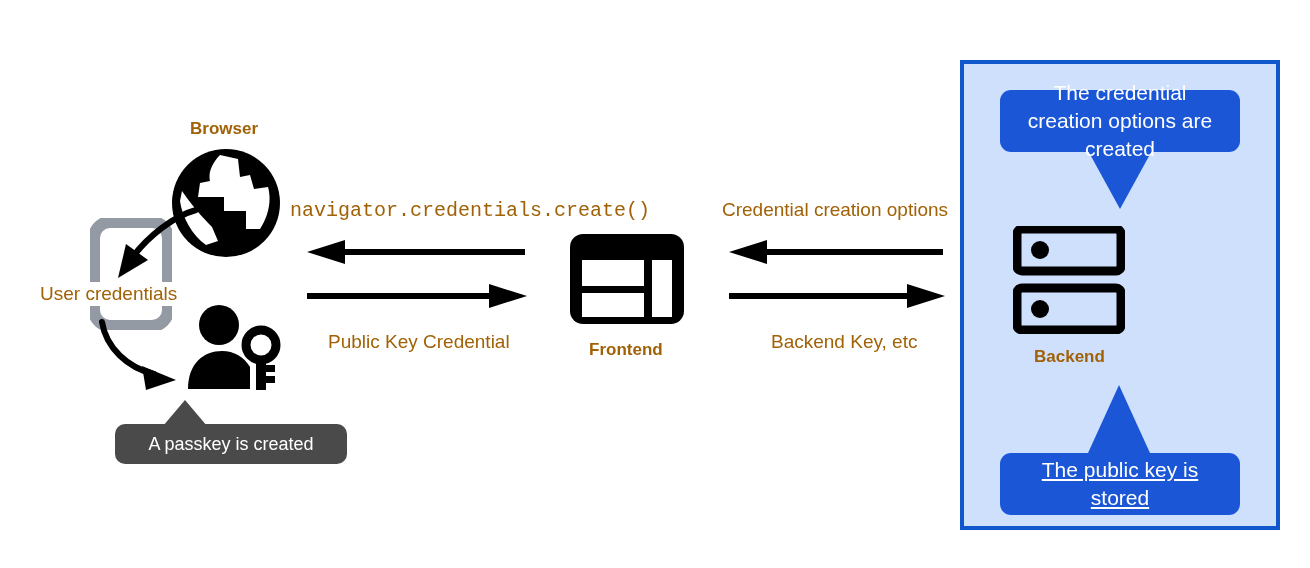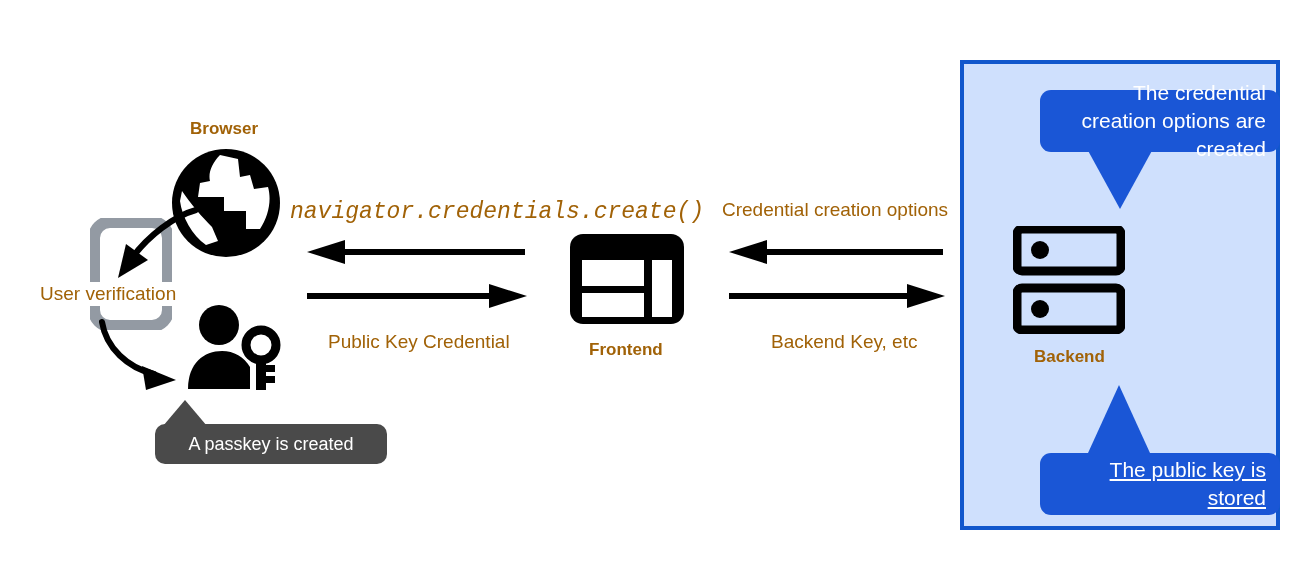--- a/index.html
+++ b/index.html
@@ -27,51 +27,49 @@
     position: absolute;
     white-space: nowrap;
     font-size: 19px;
     line-height: 1.15;
     color: #a16207;
     font-family: "Liberation Sans", sans-serif;
   }
   .label.bold { font-weight: bold; font-size: 17px; }
   .label.mono {
     font-family: "Liberation Mono", monospace;
-    font-size: 23px;
+    font-size: 20px;
     letter-spacing: 0px;
-    font-style: italic;
   }
 
   
   .backend-panel {
     position: absolute;
     left: 960px;
     top: 60px;
     width: 320px;
     height: 470px;
     background: #cfe0fd;
     border: 4px solid #1157cc;
     box-sizing: border-box;
   }
 
   
   .bubble {
     position: absolute;
     box-sizing: border-box;
     border-radius: 11px;
     color: #ffffff;
-    text-align: right;
+    text-align: center;
     font-size: 21px;
     line-height: 28px;
     display: flex;
     align-items: center;
     justify-content: center;
     padding: 8px 14px;
-    margin-left: 40px;
   }
   .bubble.blue { background: #1a56d6; }
   .bubble.gray { background: #4a4a4a; }
 
   .bubble-tail {
     position: absolute;
     width: 0; height: 0;
   }
   .tail-down-blue {
     border-left: 34px solid transparent;
@@ -135,21 +133,21 @@
     </svg>
   </div>
 
   <div class="icon" style="left:96px; top:200px;">
     <svg width="110" height="90" viewBox="0 0 110 90">
       <path d="M100 10 C78 16 52 36 36 58" fill="none" stroke="#000000" stroke-width="6" stroke-linecap="round"></path>
       <path d="M22 78 L30 44 L52 60 Z" fill="#000000"></path>
     </svg>
   </div>
 
-  <div class="label" style="left:38px; top:282px; background:#ffffff; padding:1px 2px;">User verification</div>
+  <div class="label" style="left:38px; top:282px; background:#ffffff; padding:1px 2px;">User credentials</div>
 
   <div class="icon" style="left:80px; top:318px;">
     <svg width="120" height="80" viewBox="0 0 120 80">
       <path d="M22 4 C26 30 48 50 74 56" fill="none" stroke="#000000" stroke-width="6" stroke-linecap="round"></path>
       <path d="M96 62 L62 48 L66 72 Z" fill="#000000"></path>
     </svg>
   </div>
 
   <div class="icon" style="left:186px; top:305px;">
     <svg width="98" height="88" viewBox="0 0 98 88">

